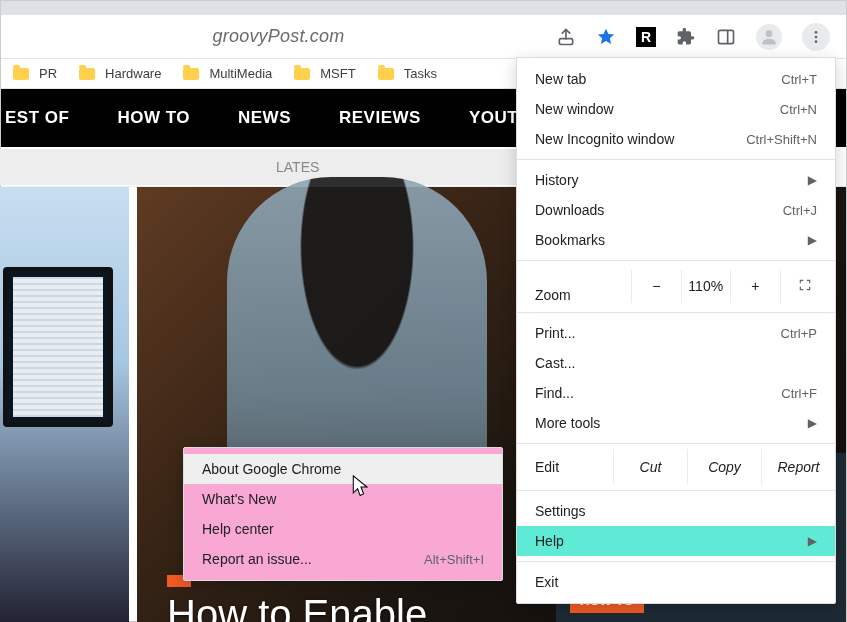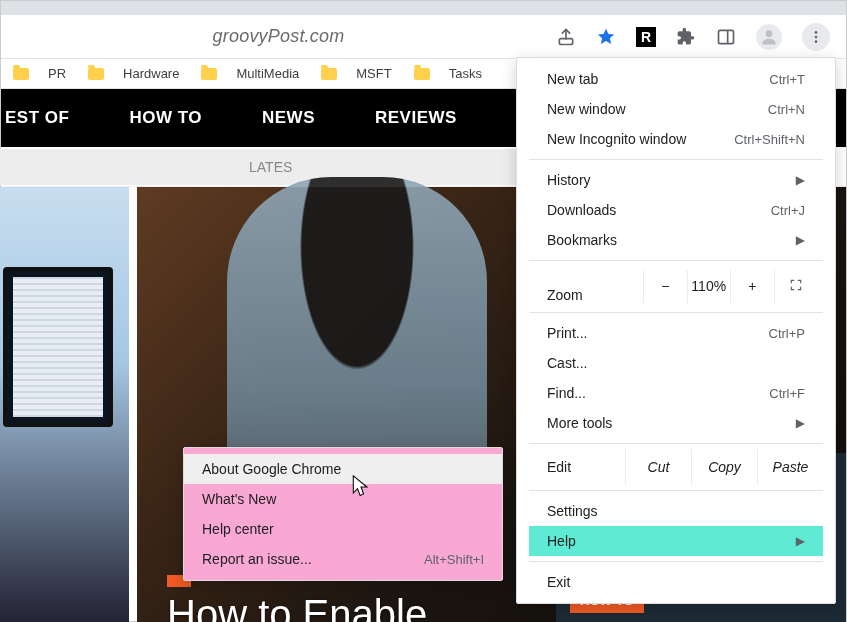--- a/index.html
+++ b/index.html
@@ -28,41 +28,41 @@
   .tb-ico.dots { width: 28px; height: 28px; border-radius: 50%; background: #e8eaed; }
   .tb-ico.dots svg { width: 16px; height: 16px; }
   .r-badge { width:20px; height:20px; background:#000; color:#fff; font-weight:700; font-size:14px; display:inline-flex; align-items:center; justify-content:center; }
 
   
   .bkbar {
     height: 30px; background: #fff; display: flex; align-items: center;
     gap: 22px; padding-left: 12px; font-size: 13px; color: #3c4043;
     border-bottom: 1px solid #e5e5e5;
   }
-  .bk { display: inline-flex; align-items: center; gap: 19px; }
+  .bk { display: inline-flex; align-items: center; gap: 10px; }
   .bk .fld {
     width: 16px; height: 12px; background: #ffd04c; border-radius: 2px;
     position: relative;
   }
   .bk .fld::before {
     content: ""; position: absolute; top: -3px; left: 0; width: 7px; height: 3px;
     background: #ffd04c; border-radius: 2px 2px 0 0;
   }
 
   
   .sitenav {
     height: 58px; background: #000; color: #fff; display: flex; align-items: center;
-    gap: 60px; padding-left: 4px; font-size: 17px; font-weight: 600; letter-spacing: .5px;
+    gap: 48px; padding-left: 4px; font-size: 17px; font-weight: 600; letter-spacing: .5px;
   }
   .sitenav span { white-space: nowrap; }
 
   
   .subbar {
     height: 40px; background: #fff; display: flex; align-items: center;
-    padding-left: 68px; color: #888; font-size: 14px;
+    padding-left: 95px; color: #888; font-size: 14px;
     border-bottom: 1px solid #ededed;
   }
   .subbar .pill {
     background: #ededed; padding: 10px 340px 10px 330px; margin-left:-150px;
     text-align: right;
   }
 
   
   .hero { position: relative; height: 436px; }
   .hero .left {
@@ -113,21 +113,21 @@
   .hero .panel2 .tag{
     position:absolute; left:14px; bottom:10px; background:#f15a24; color:#fff;
     font-weight:700; font-size:13px; padding:5px 10px;
   }
 
   
   .menu {
     position: absolute; top: 56px; right: 10px; width: 320px;
     background: #fff; border: 1px solid #dadce0; border-radius: 2px;
     box-shadow: 0 4px 16px rgba(0,0,0,.18);
-    font-size: 14px; color: #202124; padding: 6px 12px;
+    font-size: 14px; color: #202124; padding: 6px 0;
   }
   .mi {
     display: flex; align-items: center; justify-content: space-between;
     padding: 7px 18px; min-height: 30px;
   }
   .mi .sc { color: #5f6368; font-size: 13px; }
   .mi .ar { color: #5f6368; font-size: 12px; }
   .mi.active { background: #5eead4; }
   .sep { height: 1px; background: #e4e4e4; margin: 5px 0; }
   .zoomrow {
@@ -316,21 +316,21 @@
     </div>
     <div class="mi">
       <span>More tools</span>
       <span class="ar">▶</span>
     </div>
     <div class="sep"></div>
     <div class="editrow">
       <span class="lbl">Edit</span>
       <div class="ecell">Cut</div>
       <div class="ecell">Copy</div>
-      <div class="ecell">Paste</div>
+      <div class="ecell">Report</div>
     </div>
     <div class="sep"></div>
     <div class="mi">
       <span>Settings</span>
     </div>
     <div class="mi active">
       <span>Help</span>
       <span class="ar">▶</span>
     </div>
     <div class="sep"></div>

